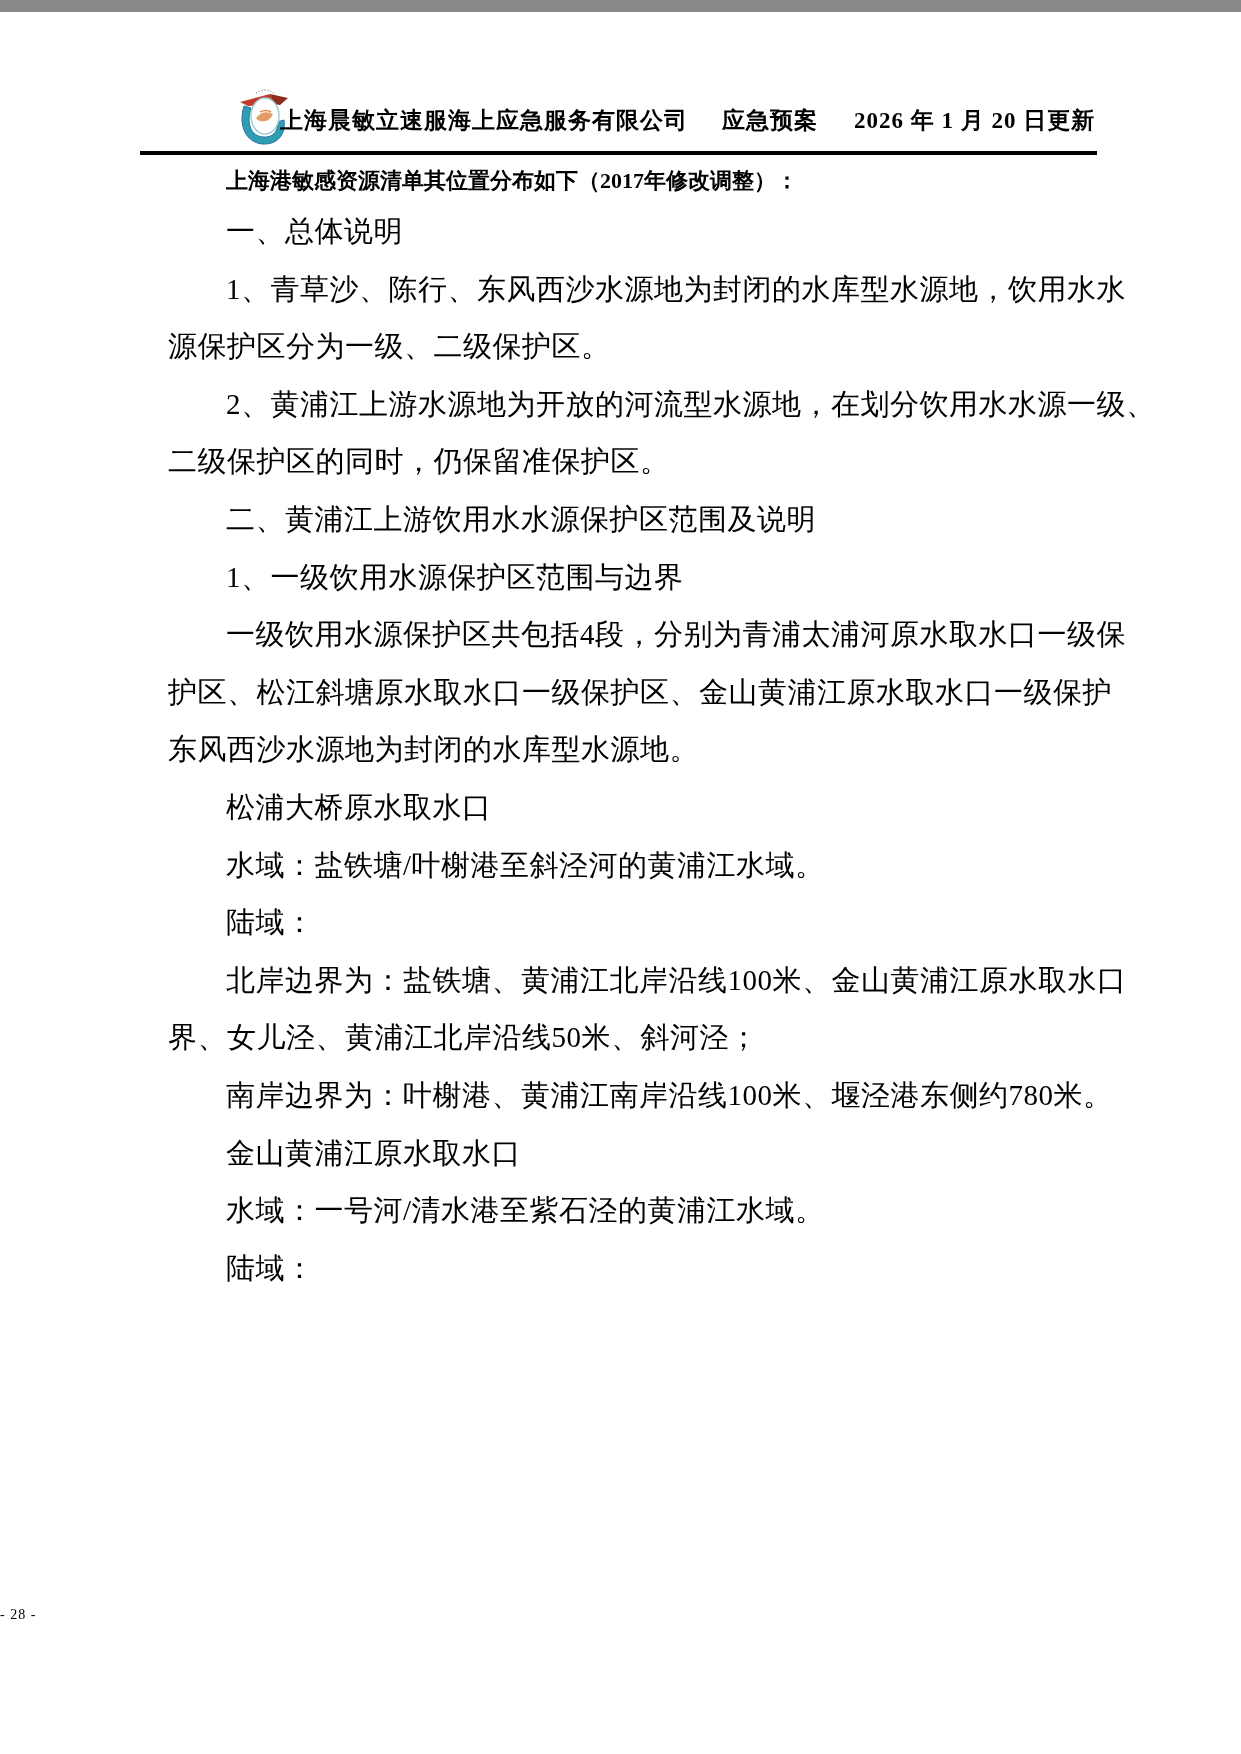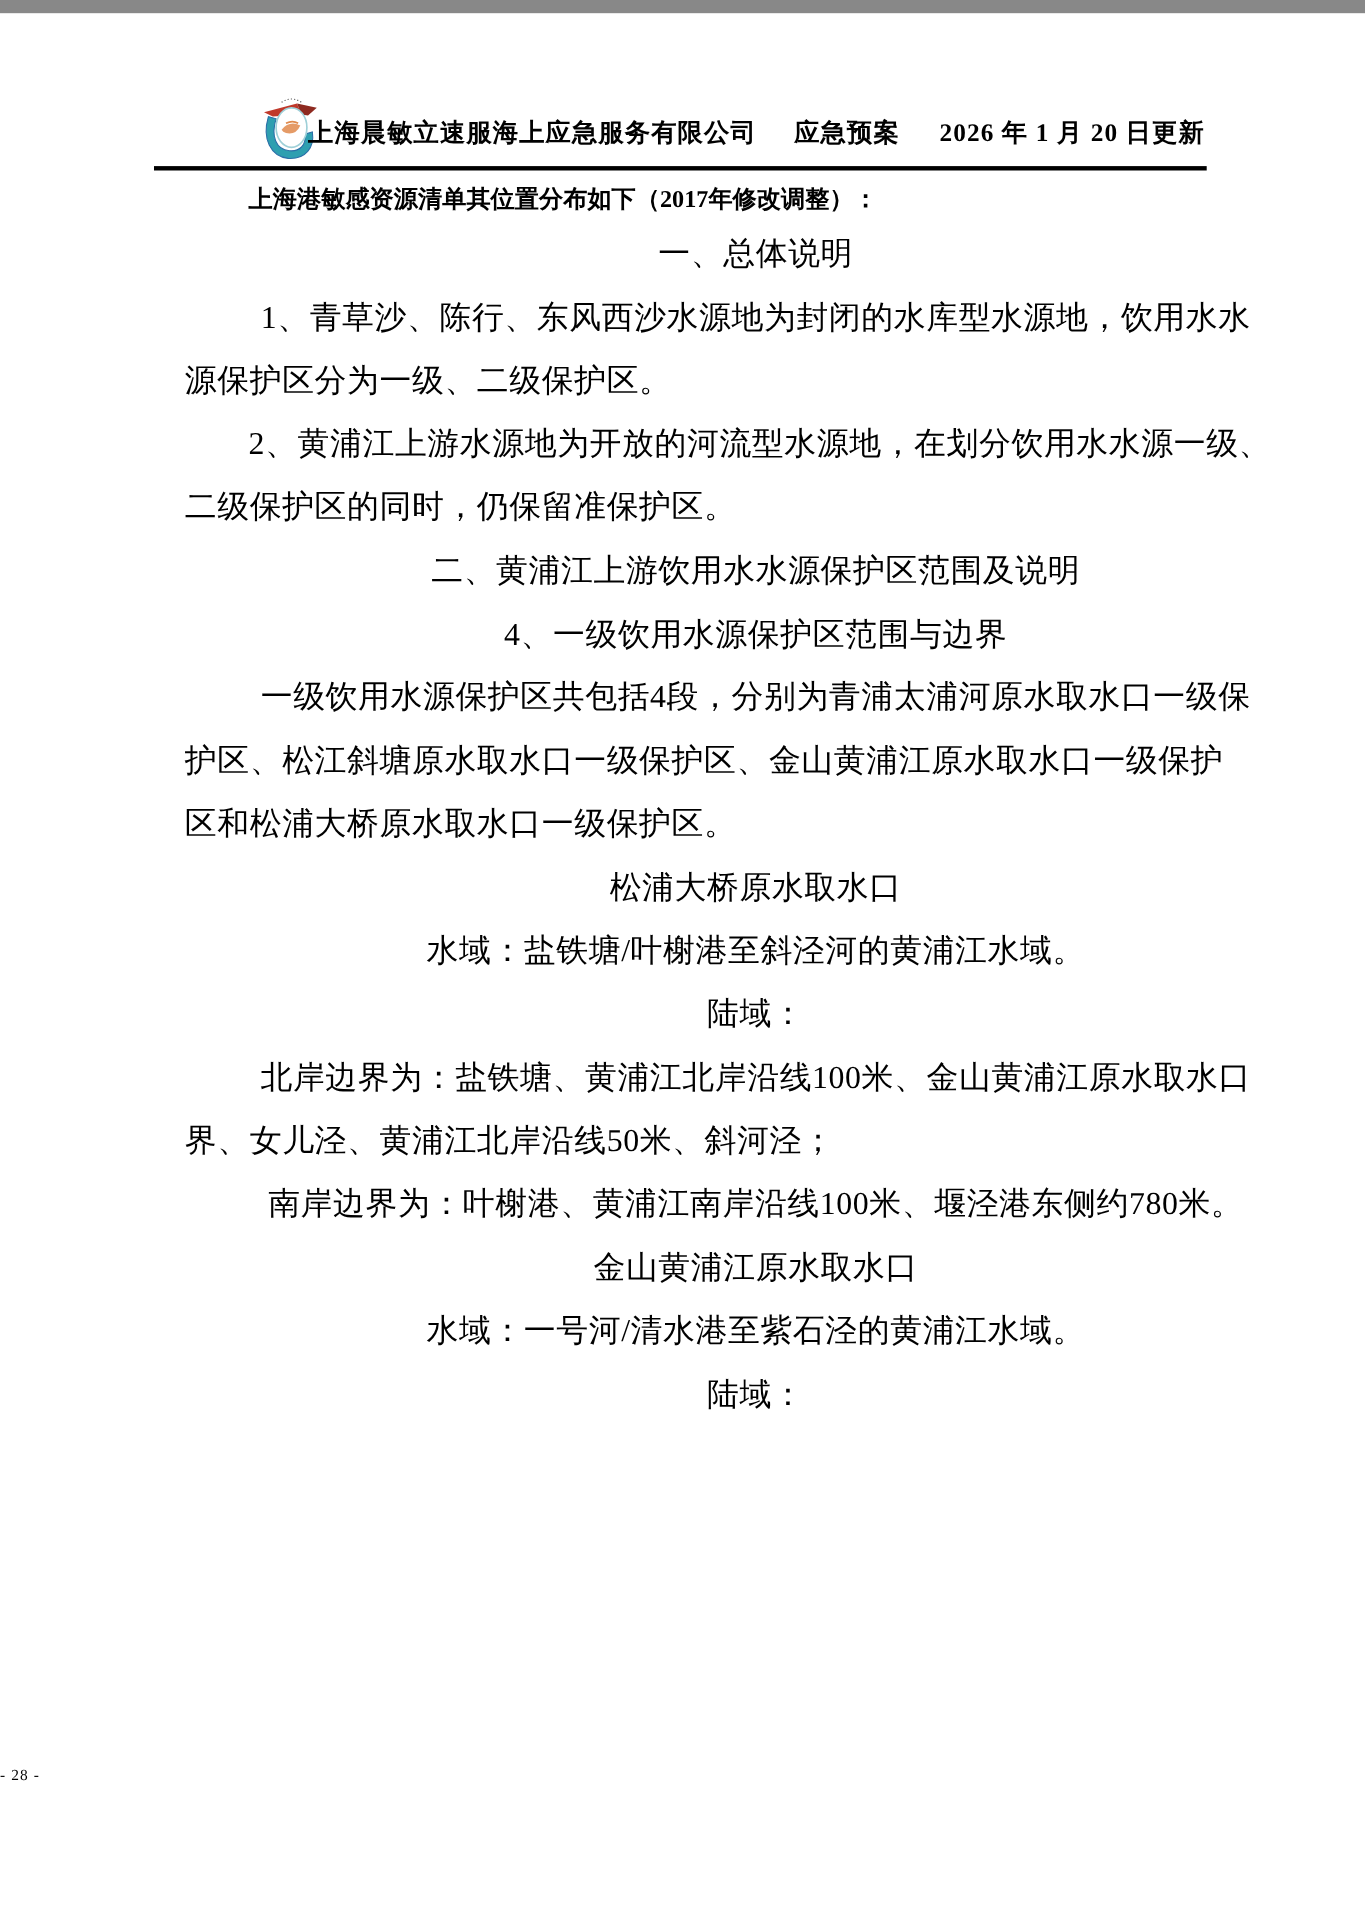--- a/index.html
+++ b/index.html
@@ -33,21 +33,21 @@
     text-indent:58px;white-space:nowrap;
   }
   .body-lines{
     position:absolute;left:168px;top:191px;width:980px;
     font-size:29px;
   }
   .body-line{
     height:57.6px;line-height:57.6px;white-space:nowrap;
     letter-spacing:0.5px;
   }
-  .body-line.indent{padding-left:58px;text-align:center;}
+  .body-line.indent{padding-left:58px;}
   
   .footer{
     position:absolute;left:0;top:1595px;width:1241px;
     font-size:14px;letter-spacing:1px;
   }
 </style>
 </head>
 <body>
 
 <div class="page">
@@ -86,27 +86,27 @@
       <div class="body-line indent">1、青草沙、陈行、东风西沙水源地为封闭的水库型水源地，饮用水水</div>
 
       <div class="body-line">源保护区分为一级、二级保护区。</div>
 
       <div class="body-line indent">2、黄浦江上游水源地为开放的河流型水源地，在划分饮用水水源一级、</div>
 
       <div class="body-line">二级保护区的同时，仍保留准保护区。</div>
 
       <div class="body-line indent">二、黄浦江上游饮用水水源保护区范围及说明</div>
 
-      <div class="body-line indent">4、一级饮用水源保护区范围与边界</div>
+      <div class="body-line indent">1、一级饮用水源保护区范围与边界</div>
 
       <div class="body-line indent">一级饮用水源保护区共包括4段，分别为青浦太浦河原水取水口一级保</div>
 
       <div class="body-line">护区、松江斜塘原水取水口一级保护区、金山黄浦江原水取水口一级保护</div>
 
-      <div class="body-line">区和松浦大桥原水取水口一级保护区。</div>
+      <div class="body-line">东风西沙水源地为封闭的水库型水源地。</div>
 
       <div class="body-line indent">松浦大桥原水取水口</div>
 
       <div class="body-line indent">水域：盐铁塘/叶榭港至斜泾河的黄浦江水域。</div>
 
       <div class="body-line indent">陆域：</div>
 
       <div class="body-line indent">北岸边界为：盐铁塘、黄浦江北岸沿线100米、金山黄浦江原水取水口</div>
 
       <div class="body-line">界、女儿泾、黄浦江北岸沿线50米、斜河泾；</div>

